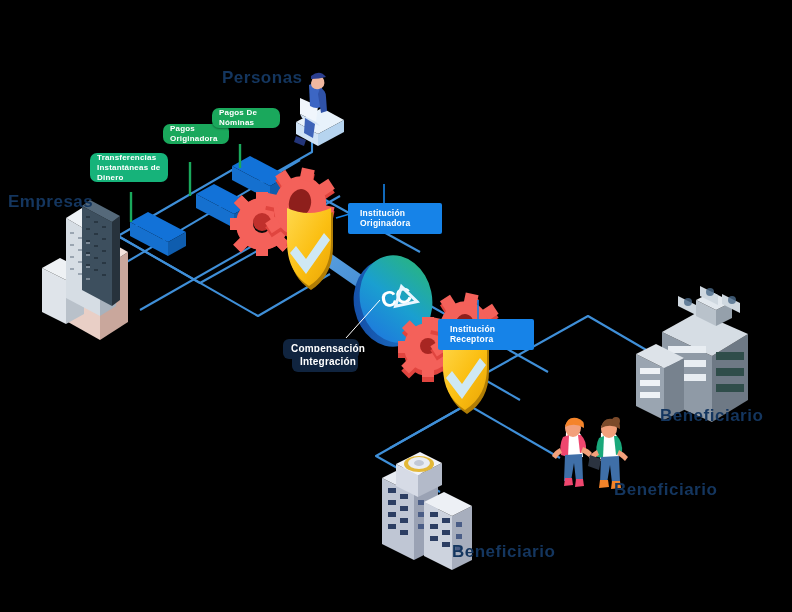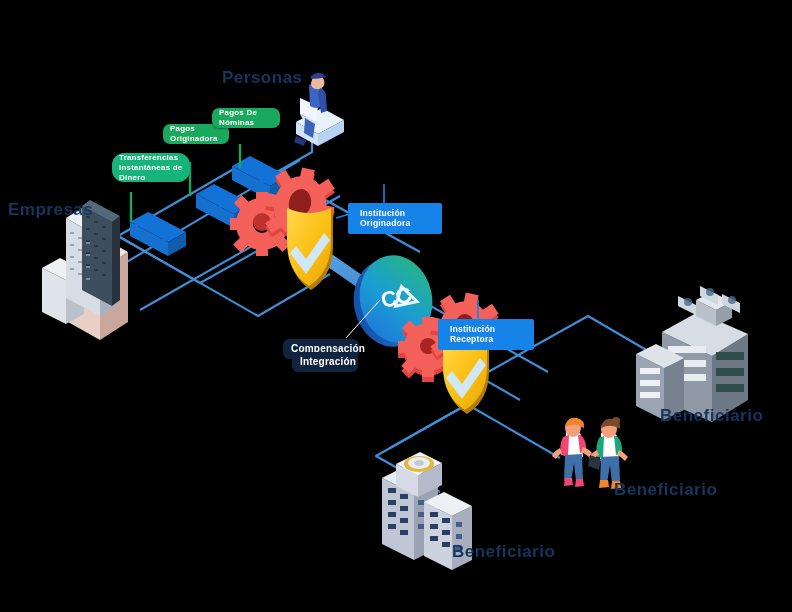--- a/index.html
+++ b/index.html
@@ -387,31 +387,31 @@
       <path d="M318 358 L318 368" stroke="#ffffff" stroke-width="1"></path>
     </g>
 
     <g stroke="#1aa85c" stroke-width="2.4">
       <line x1="131" y1="192" x2="131" y2="222"></line>
       <line x1="190" y1="162" x2="190" y2="196"></line>
       <line x1="240" y1="144" x2="240" y2="168"></line>
     </g>
   </svg>
 
-  <div class="lbl actor" style="left:8px;top:200px;width:110px;">Empresas</div>
+  <div class="lbl actor" style="left:8px;top:192px;width:110px;">Empresas</div>
 
   <div class="lbl actor" style="left:222px;top:68px;width:110px;">Personas</div>
 
   <div class="lbl actor" style="left:660px;top:406px;width:130px;text-align:left;">Beneficiario</div>
 
   <div class="lbl actor" style="left:614px;top:480px;width:140px;text-align:left;">Beneficiario</div>
 
   <div class="lbl actor" style="left:452px;top:542px;width:140px;text-align:left;">Beneficiario</div>
 
-  <div class="lbl card-green teal" style="left:112px;top:153px;width:64px;border-radius:12px;">Transferencias Instantáneas de Dinero</div>
+  <div class="lbl card-green teal" style="left:90px;top:153px;width:64px;">Transferencias Instantáneas de Dinero</div>
 
   <div class="lbl card-green" style="left:163px;top:124px;width:52px;">Pagos Originadora</div>
 
   <div class="lbl card-green" style="left:212px;top:108px;width:54px;">Pagos De Nóminas</div>
 
   <div class="lbl card-blue" style="left:348px;top:155px;width:70px;">Institución Originadora</div>
 
   <div class="lbl card-blue" style="left:438px;top:271px;width:72px;">Institución Receptora</div>
 
   <div class="lbl card-navy" style="left:283px;top:339px;width:60px;">Compensación</div>

